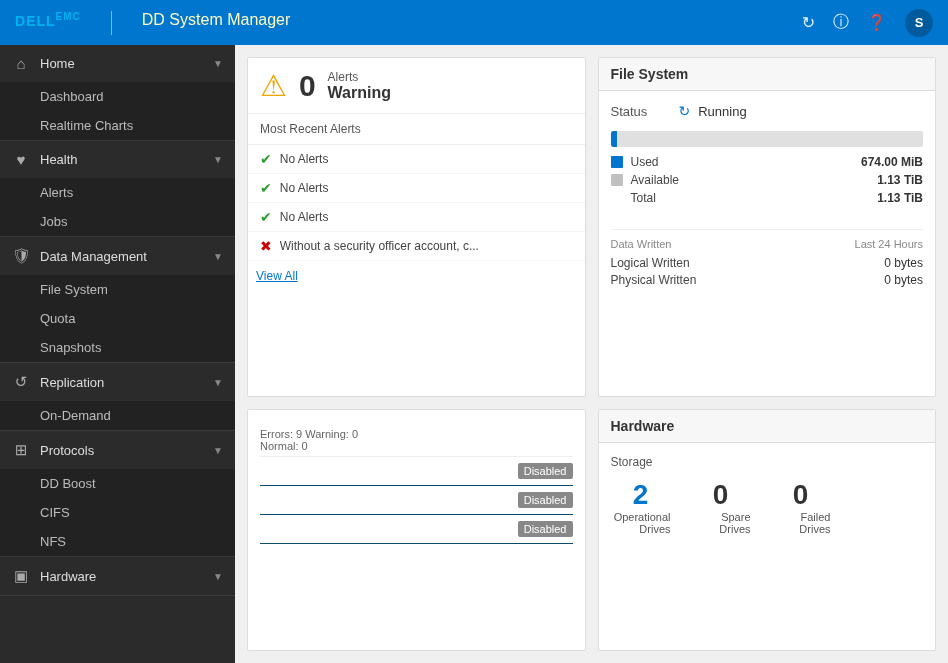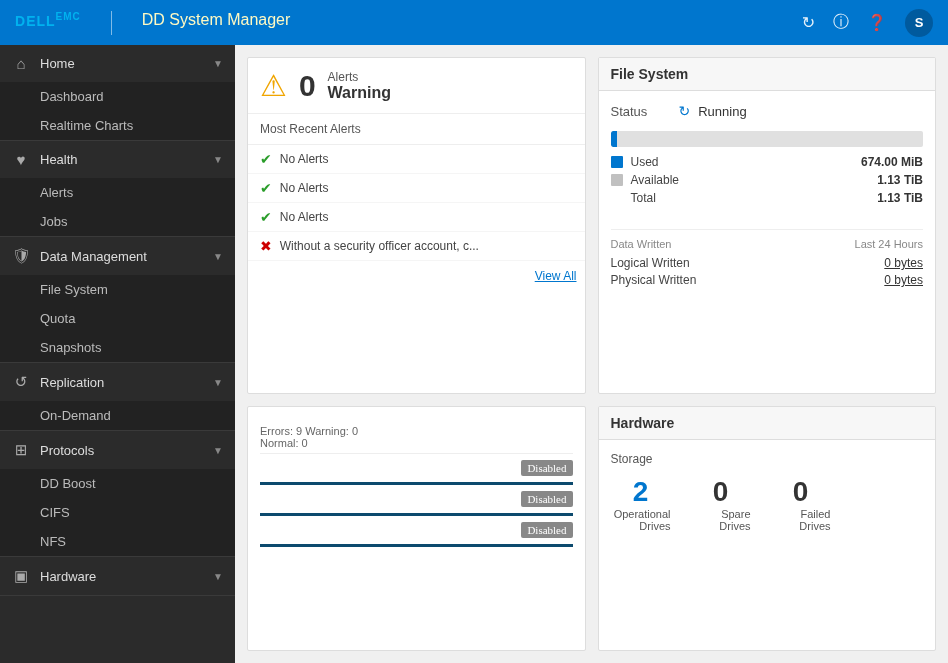--- a/index.html
+++ b/index.html
@@ -178,21 +178,21 @@
       align-items: center;
       gap: 8px;
       padding: 6px 12px;
       border-bottom: 1px solid #f5f5f5;
       font-size: 12px;
       color: #444;
     }
     .alert-ok { color: #2a9d2a; font-size: 14px; }
     .alert-err { color: #cc0000; font-size: 14px; }
     .view-all {
-      text-align: right;
+      text-align: left;
       padding: 8px;
       color: #0076ce;
       font-size: 12px;
       cursor: pointer;
       text-decoration: underline;
     }
 
     
     .fs-card {
       grid-column: 2;
@@ -247,21 +247,21 @@
       color: #888;
       margin-bottom: 6px;
     }
     .fs-data-row {
       display: flex;
       justify-content: space-between;
       font-size: 12px;
       color: #444;
       margin-bottom: 3px;
     }
-    .fs-data-val { color: #333; text-decoration: underline; }
+    .fs-data-val { color: #333; }
 
     
     .hw-card {
       grid-column: 2;
       grid-row: 2;
     }
     .hw-storage-label {
       font-size: 12px;
       color: #555;
       margin-bottom: 10px;
@@ -291,24 +291,23 @@
     
     .proto-card {
       grid-column: 1;
       grid-row: 2;
     }
     .proto-row {
       display: flex;
       justify-content: space-between;
       align-items: flex-end;
       padding: 6px 0;
-      border-bottom: 3px solid #0c4a6e;
+      border-bottom: 1px solid #0c4a6e;
       font-size: 12px;
       color: #555;
-      font-family: Liberation Serif, serif;
     }
     .proto-status {
       background: #888;
       color: white;
       border-radius: 2px;
       padding: 2px 6px;
       font-size: 11px;
     }
     .errors-row {
       font-size: 11px;

